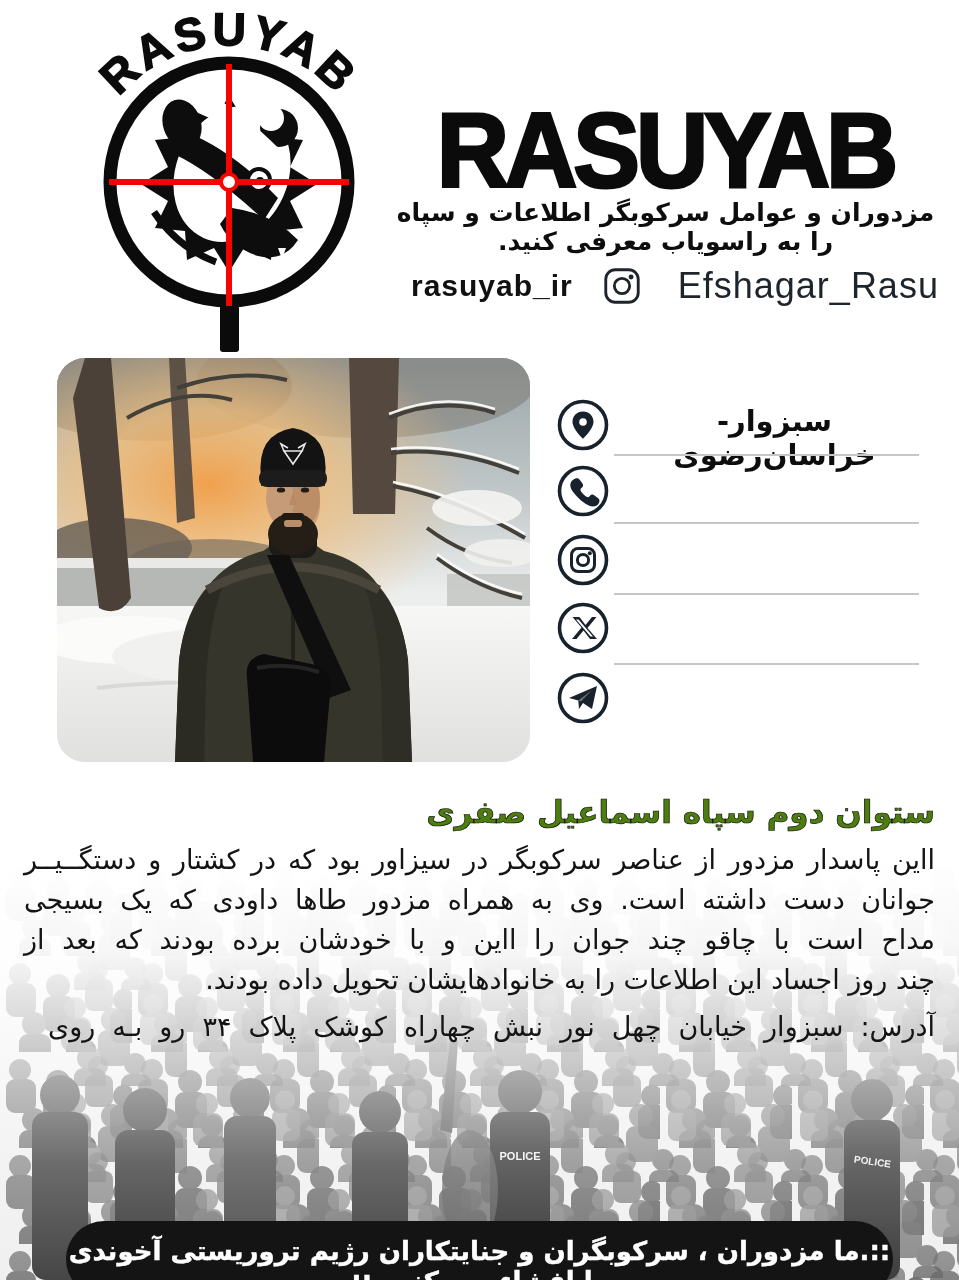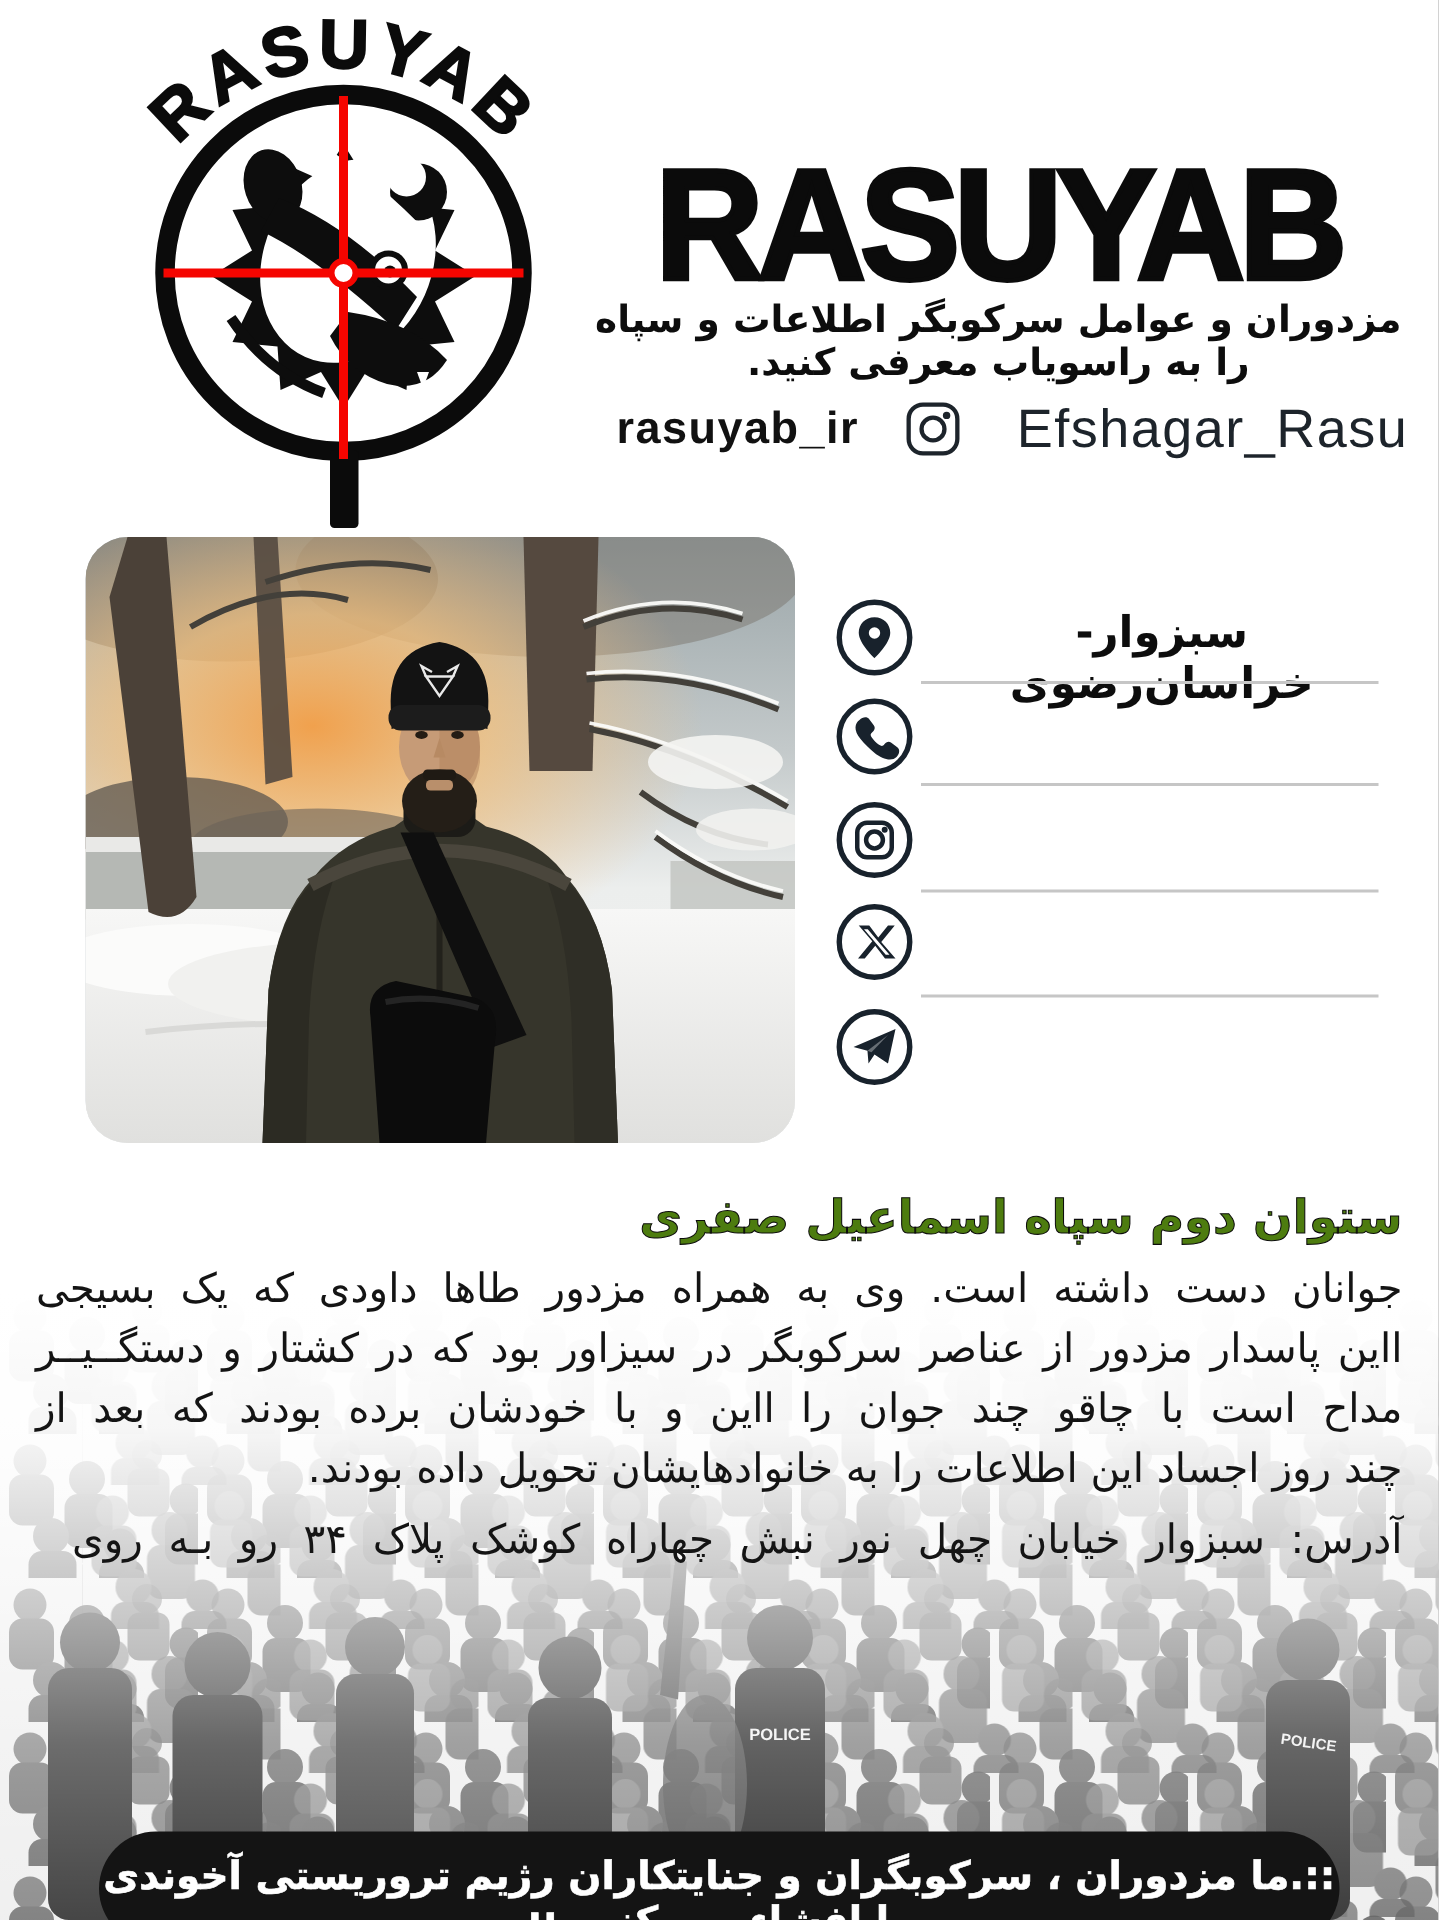--- a/index.html
+++ b/index.html
@@ -293,22 +293,22 @@
         <path d="M440,270 l10,-90 l8,1 l-6,92 z" fill="#555"></path>
         <ellipse cx="470" cy="330" rx="28" ry="60" fill="#5a5a5a" opacity="0.8"></ellipse>
       </g>
       <rect width="959" height="420" fill="url(#fade)"></rect>
     </svg>
   </div>
 
   <div class="article">
     <div class="article-heading" dir="rtl">ستوان دوم سپاه اسماعیل صفری</div>
     <div class="body">
+      <div class="pline" dir="rtl">ااین پاسدار مزدور  از عناصر سرکوبگر در سیزاور بود که در  کشتار و دستگــیــر</div>
       <div class="pline" dir="rtl">جوانان دست داشته است. وی به همراه مزدور  طاها داودی که یک بسیجی</div>
-      <div class="pline" dir="rtl">ااین پاسدار مزدور  از عناصر سرکوبگر در سیزاور بود که در  کشتار و دستگــیــر</div>
       <div class="pline" dir="rtl">مداح است با چاقو چند جوان را ااین و  با خودشان برده بودند که بعد از</div>
       <div class="pline end" dir="rtl">چند روز اجساد این اطلاعات را به خانوادهایشان تحویل داده بودند.</div>
     </div>
     <div class="address">
       <div class="pline" dir="rtl">آدرس:  سبزوار خیابان چهل نور نبش چهاراه کوشک پلاک ۳۴  رو  بـه  روی</div>
     </div>
   </div>
 
   <div class="banner">
     <span class="banner-text" dir="rtl">::.ما مزدوران ، سرکوبگران و جنایتکاران رژیم تروریستی آخوندی را افشاء می کنیم.::</span>

